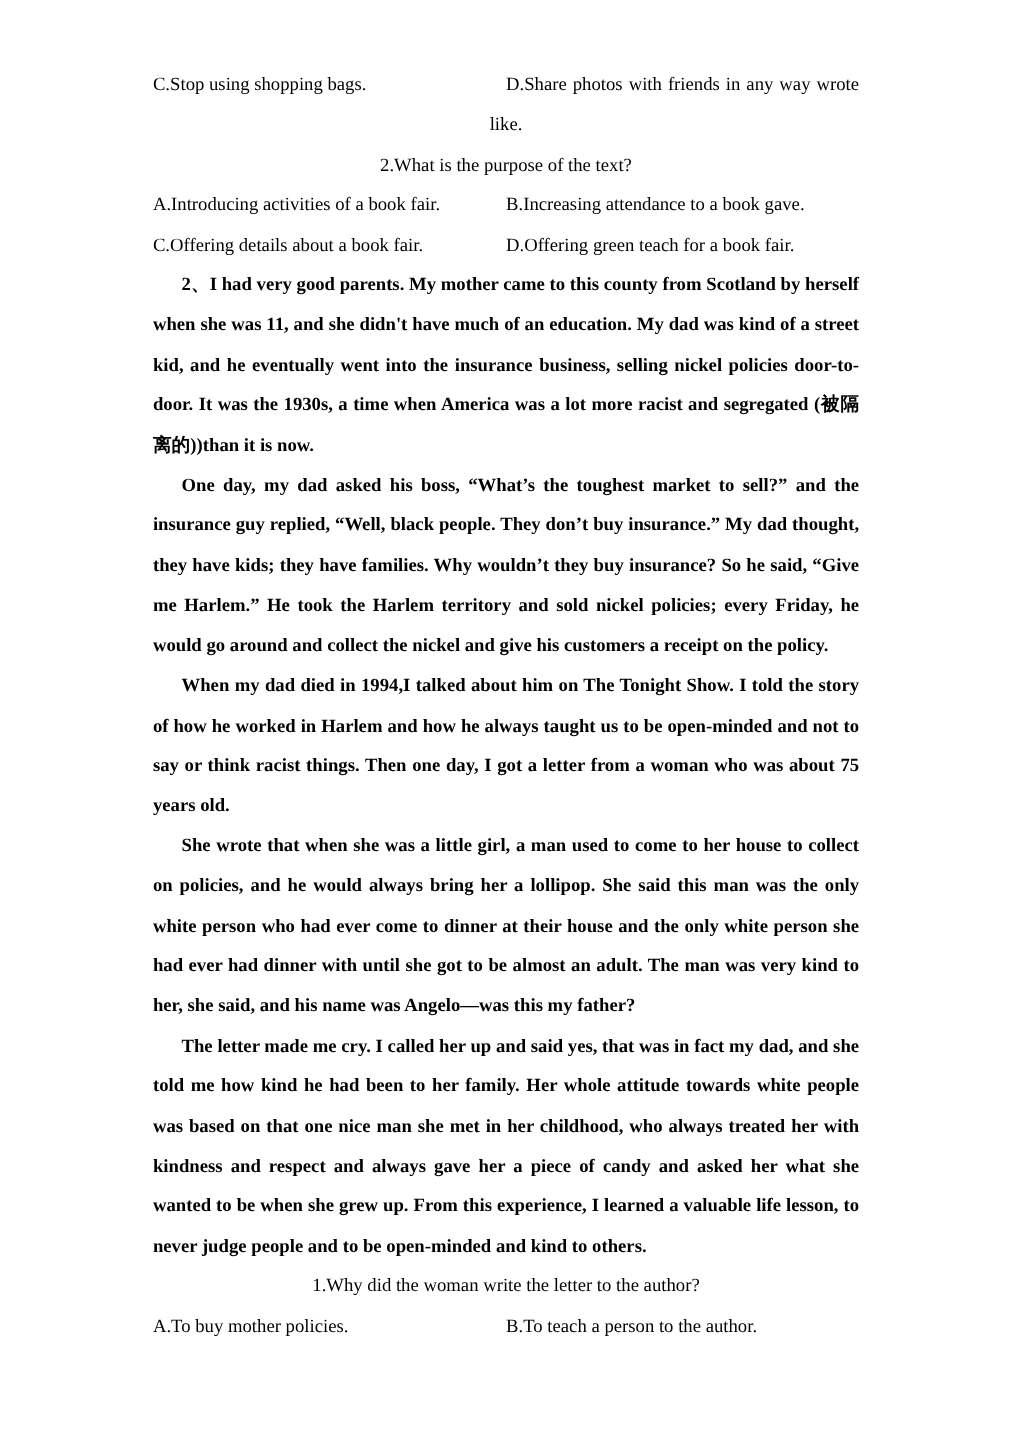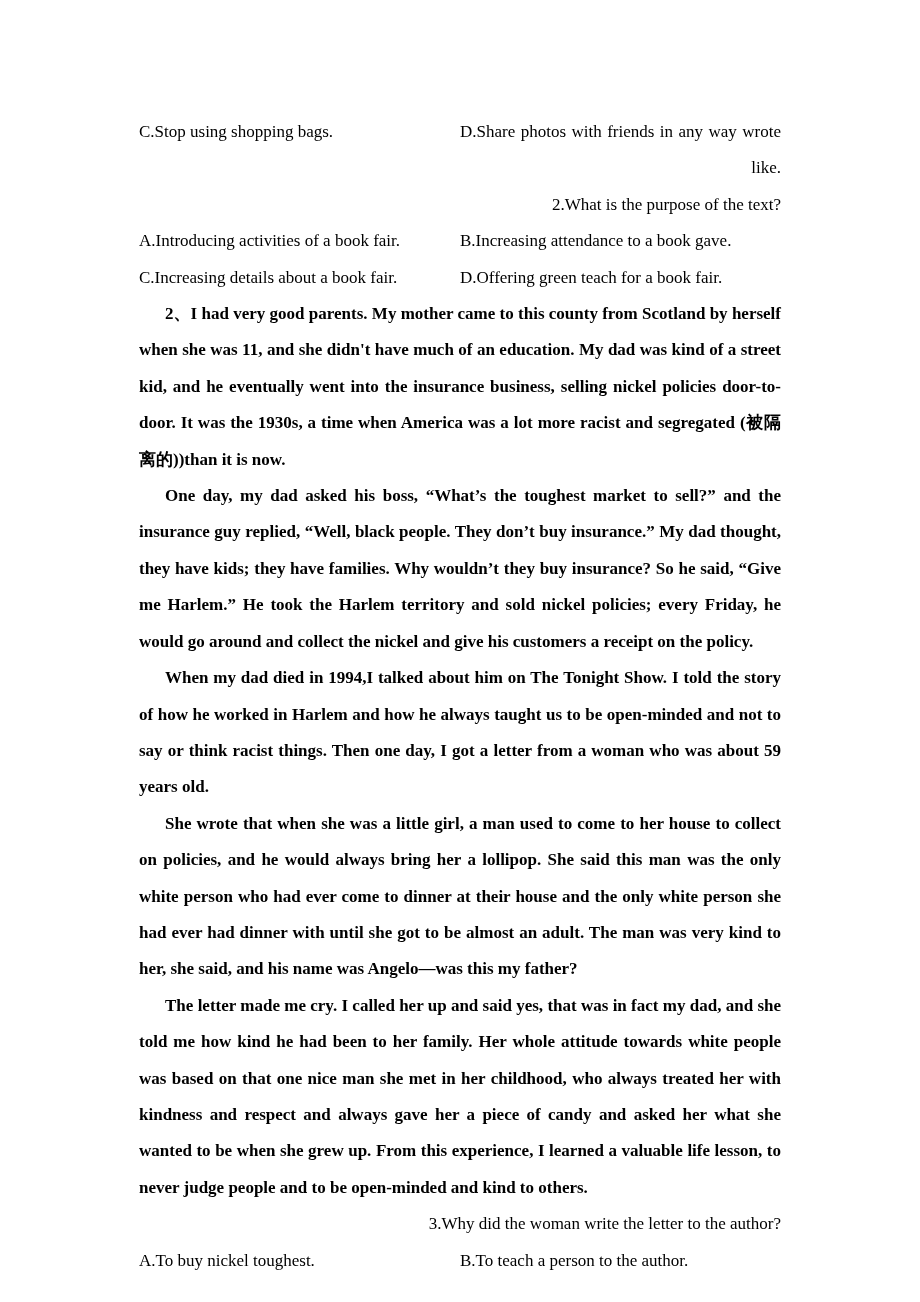--- a/index.html
+++ b/index.html
@@ -6,21 +6,21 @@
     margin: 0;
     padding: 0;
     background: #ffffff;
   }
   .page {
     position: relative;
     width: 920px;
     height: 1302px;
     background: #ffffff;
     box-sizing: border-box;
-    padding: 114px 139px 0 139px;
+    padding: 59px 139px 0 139px;
     font-family: "Liberation Serif", "DejaVu Serif", serif;
     font-size: 17px;
     line-height: 36.4px;
     color: #000000;
     overflow: hidden;
   }
   .option-row {
     display: flex;
   }
   .option-col1 {
@@ -28,21 +28,21 @@
     width: 321px;
   }
   .option-col2 {
     flex: 1 1 auto;
   }
   .stretch-justify {
     text-align: justify;
     text-align-last: justify;
   }
   .plain-line {
-    text-align: right;
+    text-align: center;
   }
   .para {
     margin: 0;
     text-indent: 26px;
     text-align: justify;
     font-weight: bold;
   }
 </style>
 </head>
 <body>
@@ -55,30 +55,30 @@
   </div>
   <div class="plain-line">like.</div>
 
   <div class="plain-line">2.What is the purpose of the text?</div>
 
   <div class="option-row">
     <span class="option-col1">A.Introducing activities of a book fair.</span>
     <span class="option-col2">B.Increasing attendance to a book gave.</span>
   </div>
   <div class="option-row">
-    <span class="option-col1">C.Increasing details about a book fair.</span>
+    <span class="option-col1">C.Offering details about a book fair.</span>
     <span class="option-col2">D.Offering green teach for a book fair.</span>
   </div>
 
   <p class="para">2、I had very good parents. My mother came to this county from Scotland by herself when she was 11, and she didn't have much of an education. My dad was kind of a street kid, and he eventually went into the insurance business, selling nickel policies door-to-door. It was the 1930s, a time when America was a lot more racist and segregated (被隔离的))than it is now.</p>
   <p class="para">One day, my dad asked his boss, “What’s the toughest market to sell?” and the insurance guy replied, “Well, black people. They don’t buy insurance.” My dad thought, they have kids; they have families. Why wouldn’t they buy insurance? So he said, “Give me Harlem.” He took the Harlem territory and sold nickel policies; every Friday, he would go around and collect the nickel and give his customers a receipt on the policy.</p>
-  <p class="para">When my dad died in 1994,I talked about him on The Tonight Show. I told the story of how he worked in Harlem and how he always taught us to be open-minded and not to say or think racist things. Then one day, I got a letter from a woman who was about 59 years old.</p>
+  <p class="para">When my dad died in 1994,I talked about him on The Tonight Show. I told the story of how he worked in Harlem and how he always taught us to be open-minded and not to say or think racist things. Then one day, I got a letter from a woman who was about 75 years old.</p>
   <p class="para">She wrote that when she was a little girl, a man used to come to her house to collect on policies, and he would always bring her a lollipop. She said this man was the only white person who had ever come to dinner at their house and the only white person she had ever had dinner with until she got to be almost an adult. The man was very kind to her, she said, and his name was Angelo—was this my father?</p>
   <p class="para">The letter made me cry. I called her up and said yes, that was in fact my dad, and she told me how kind he had been to her family. Her whole attitude towards white people was based on that one nice man she met in her childhood, who always treated her with kindness and respect and always gave her a piece of candy and asked her what she wanted to be when she grew up. From this experience, I learned a valuable life lesson, to never judge people and to be open-minded and kind to others.</p>
 
-  <div class="plain-line">3.Why did the woman write the letter to the author?</div>
+  <div class="plain-line">1.Why did the woman write the letter to the author?</div>
 
   <div class="option-row">
-    <span class="option-col1">A.To buy nickel toughest.</span>
+    <span class="option-col1">A.To buy mother policies.</span>
     <span class="option-col2">B.To teach a person to the author.</span>
   </div>
 
 </div>
 
 </body></html>

